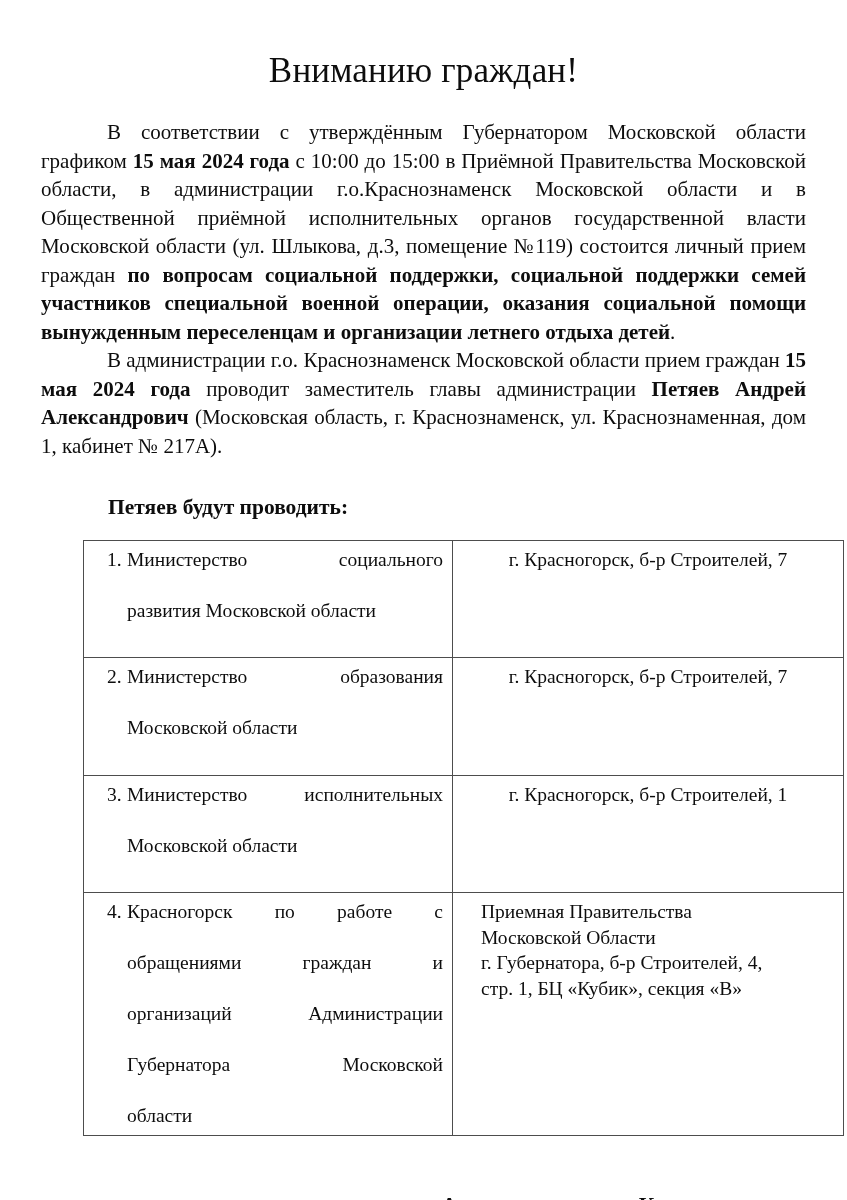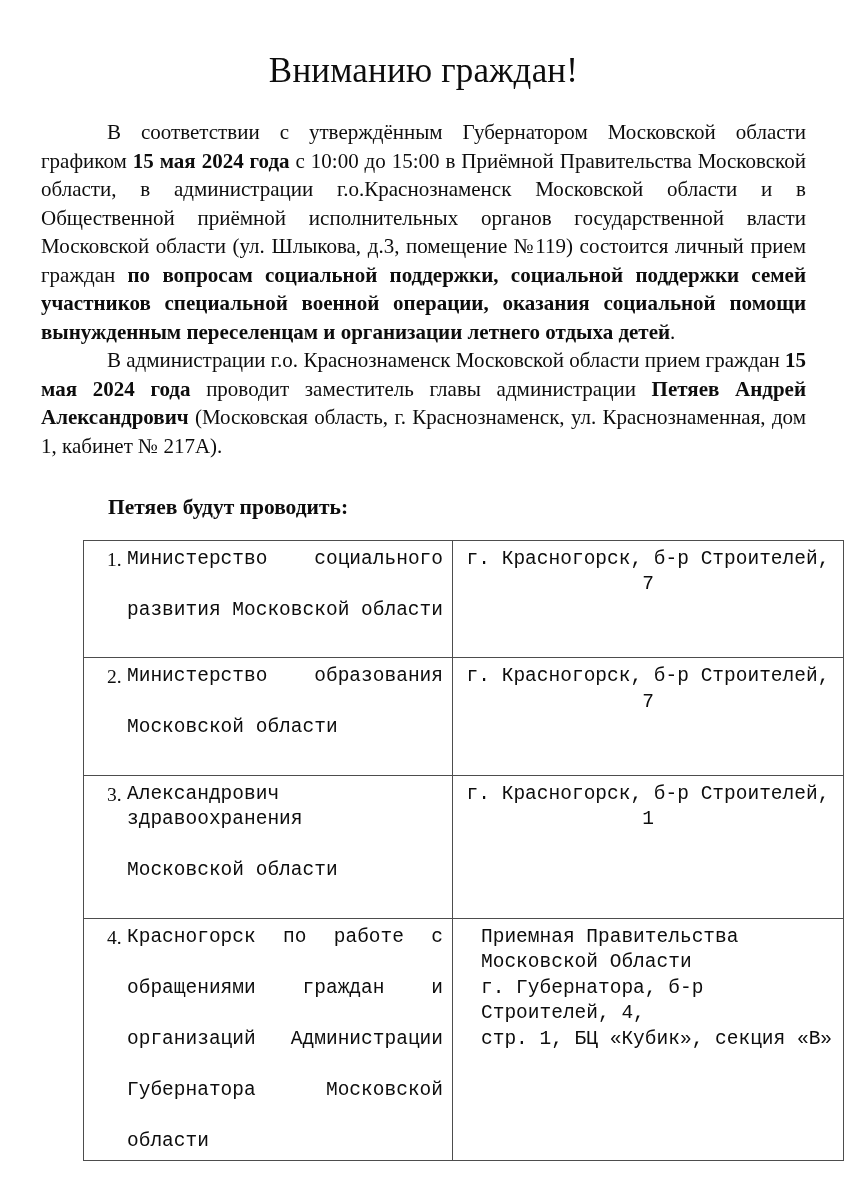--- a/index.html
+++ b/index.html
@@ -91,36 +91,34 @@
     width: 34px;
     padding-left: 14px;
     box-sizing: border-box;
     text-align: left;
   }
   .org-text {
     flex: 1 1 auto;
     text-align: justify;
     text-justify: inter-word;
     hyphens: none;
-    font-family: Liberation Mono, monospace;
   }
   
   .org-text .spread {
     display: block;
     text-align: justify;
   }
   .org-text .spread::after {
     content: "";
     display: inline-block;
     width: 100%;
   }
 
   .addr-line {
     display: block;
-    font-family: Liberation Mono, monospace;
   }
 
   .spacer-r1 { height: 28px; }
   .spacer-r2 { height: 28px; }
   .spacer-r3 { height: 28px; }
 
   .footer {
     margin-top: 55px;
     text-align: right;
     font-size: 21.5px;
@@ -170,21 +168,21 @@
           </td>
           <td class="col-addr">
             <span class="addr-line">г. Красногорск, б-р Строителей, 7</span>
           </td>
         </tr>
 
         <tr>
           <td class="col-org">
             <div class="org-item">
               <span class="org-num">3.</span>
-              <span class="org-text"><span class="spread">Александрович здравоохранения</span><span>Московской области</span></span>
+              <span class="org-text"><span class="spread">Министерство исполнительных</span><span>Московской области</span></span>
             </div>
             <div class="spacer-r3"></div>
           </td>
           <td class="col-addr">
             <span class="addr-line">г. Красногорск, б-р Строителей, 1</span>
           </td>
         </tr>
 
         <tr>
           <td class="col-org">

